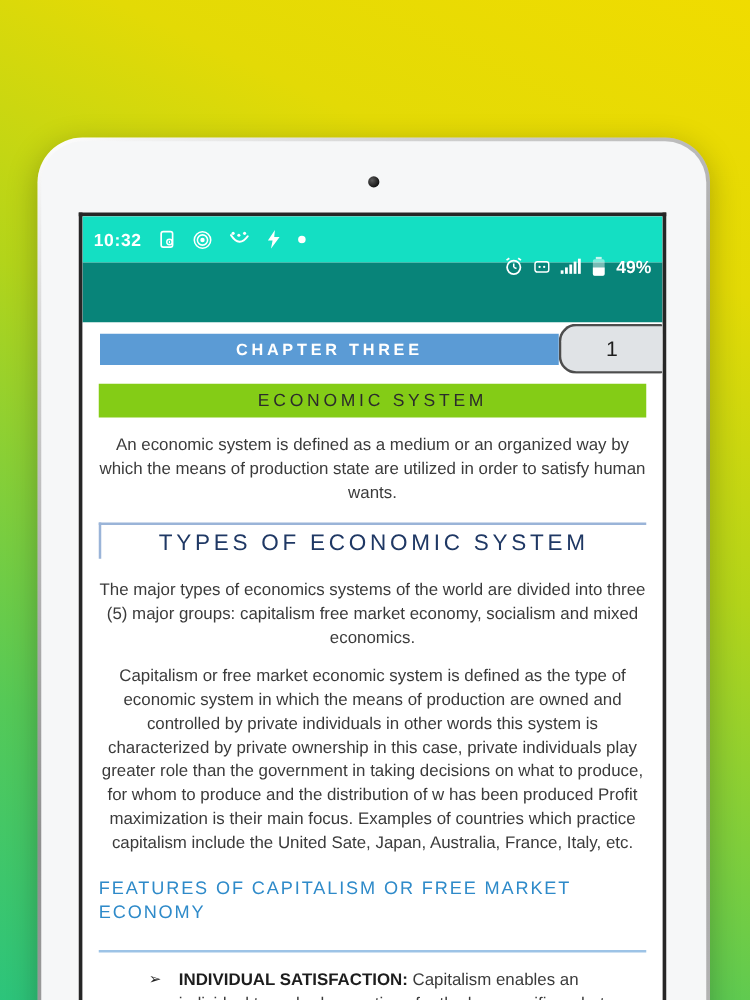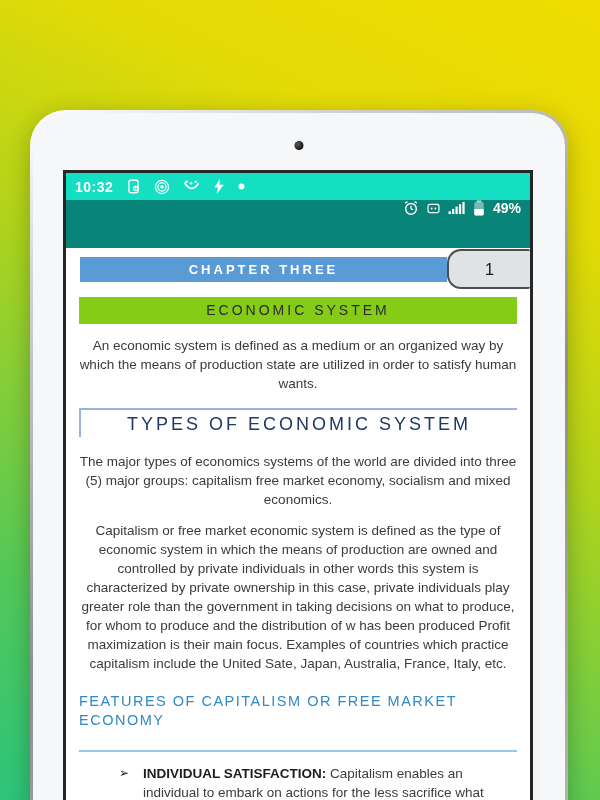--- a/index.html
+++ b/index.html
@@ -22,21 +22,21 @@
     position:absolute;top:28px;left:50%;transform:translateX(-50%);
     width:9px;height:9px;border-radius:50%;
     background:radial-gradient(circle at 35% 35%,#5a5a5a,#141414 70%);
   }
   .screen{
     position:absolute;left:30px;top:57px;width:470px;height:663px;
     box-sizing:border-box;border:3px solid #262626;border-bottom:none;
     background:#ffffff;overflow:hidden;
   }
   .status-bar{
-    height:27px;background:#14dfc3;color:#ffffff;
+    height:37px;background:#14dfc3;color:#ffffff;
     display:flex;align-items:center;padding:2px 9px;box-sizing:border-box;
     font-size:14px;font-weight:bold;
   }
   .sb-left{display:flex;align-items:center;gap:13px;flex:1;}
   .sb-right{display:flex;gap:8px;margin-top:43px;}
   .sb-time{letter-spacing:.5px;}
   .sb-icon{display:inline-flex;align-items:center;justify-content:center;}
   .sb-icon svg{display:block;}
   .sb-pct{font-size:14px;}
   .app-header{height:48px;background:#088479;}

